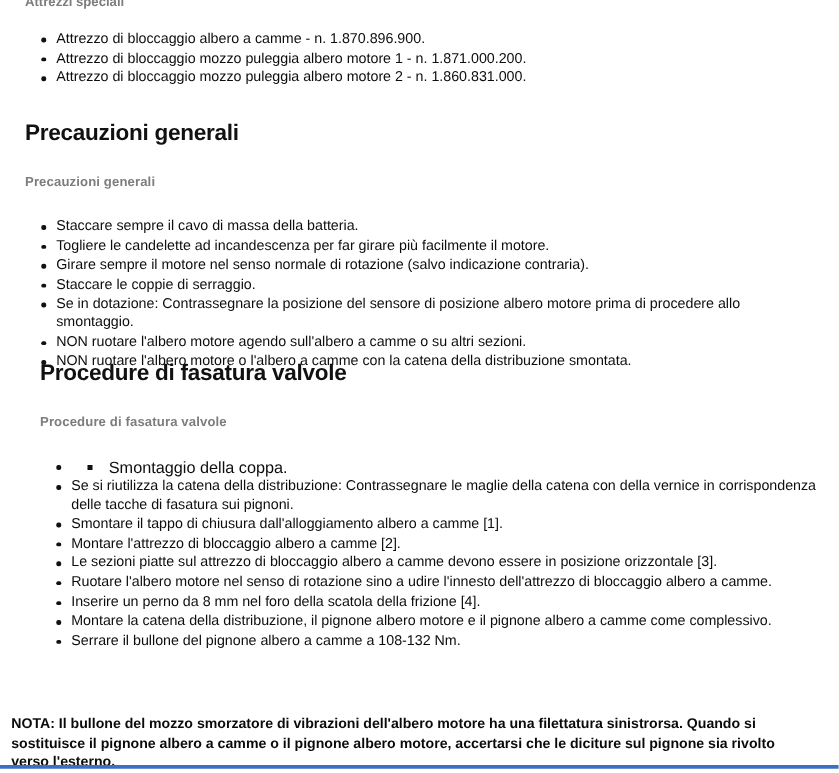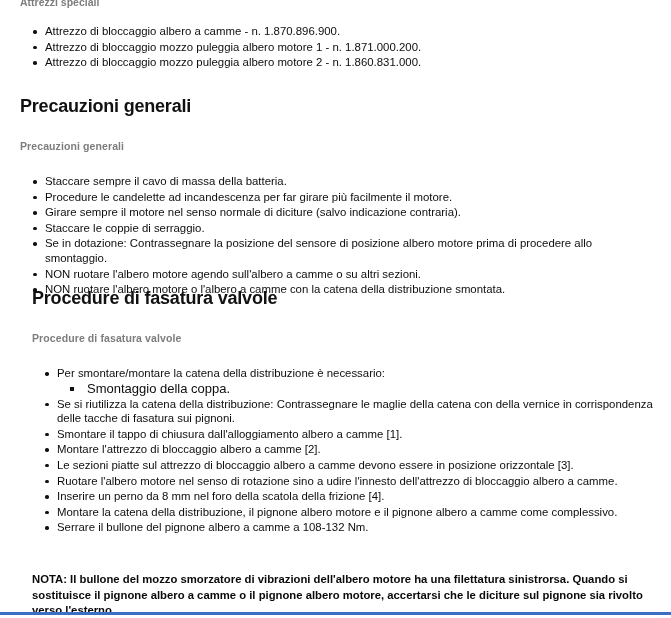--- a/index.html
+++ b/index.html
@@ -106,21 +106,21 @@
     height: 4px;
     background: #111111;
   }
 
   
   .note {
     font-size: 11.3px;
     line-height: 15.5px;
     font-weight: bold;
     color: #0a0a0a;
-    padding-left: 32px;
+    padding-left: 9px;
     padding-right: 24px;
     margin: 0;
   }
 
   
   .bottom-rule {
     position: absolute;
     left: 0;
     bottom: 3px;
     width: 671px;
@@ -152,37 +152,36 @@
     </ul>
   </div>
 
   <div class="blk-precauzioni">
     <h1 class="heading">Precauzioni generali</h1>
     <div class="gap-after-heading"></div>
     <div class="sub-label">Precauzioni generali</div>
     <div class="gap-after-sublabel"></div>
     <ul class="bullets">
       <li>Staccare sempre il cavo di massa della batteria.</li>
-      <li>Procedure le candelette ad incandescenza per far girare più facilmente il motore.</li>
-      <li>Girare sempre il motore nel senso normale di diciture (salvo indicazione contraria).</li>
+      <li>Togliere le candelette ad incandescenza per far girare più facilmente il motore.</li>
+      <li>Girare sempre il motore nel senso normale di rotazione (salvo indicazione contraria).</li>
       <li>Staccare le coppie di serraggio.</li>
       <li>Se in dotazione: Contrassegnare la posizione del sensore di posizione albero motore prima di procedere allo smontaggio.</li>
       <li>NON ruotare l'albero motore agendo sull'albero a camme o su altri sezioni.</li>
       <li>NON ruotare l'albero motore o l'albero a camme con la catena della distribuzione smontata.</li>
     </ul>
   </div>
 
   <div class="blk-procedure">
     <h1 class="heading">Procedure di fasatura valvole</h1>
     <div class="gap-after-heading"></div>
     <div class="sub-label">Procedure di fasatura valvole</div>
     <div class="gap-after-sublabel"></div>
     <ul class="bullets">
       <li>
-        <span>Per smontare/montare la catena della distribuzione è necessario:</span>
         <ul class="sub-bullets">
           <li>Smontaggio della coppa.</li>
         </ul>
       </li>
       <li>Se si riutilizza la catena della distribuzione: Contrassegnare le maglie della catena con della vernice in corrispondenza delle tacche di fasatura sui pignoni.</li>
       <li>Smontare il tappo di chiusura dall'alloggiamento albero a camme [1].</li>
       <li>Montare l'attrezzo di bloccaggio albero a camme [2].</li>
       <li>Le sezioni piatte sul attrezzo di bloccaggio albero a camme devono essere in posizione orizzontale [3].</li>
       <li>Ruotare l'albero motore nel senso di rotazione sino a udire l'innesto dell'attrezzo di bloccaggio albero a camme.</li>
       <li>Inserire un perno da 8 mm nel foro della scatola della frizione [4].</li>

